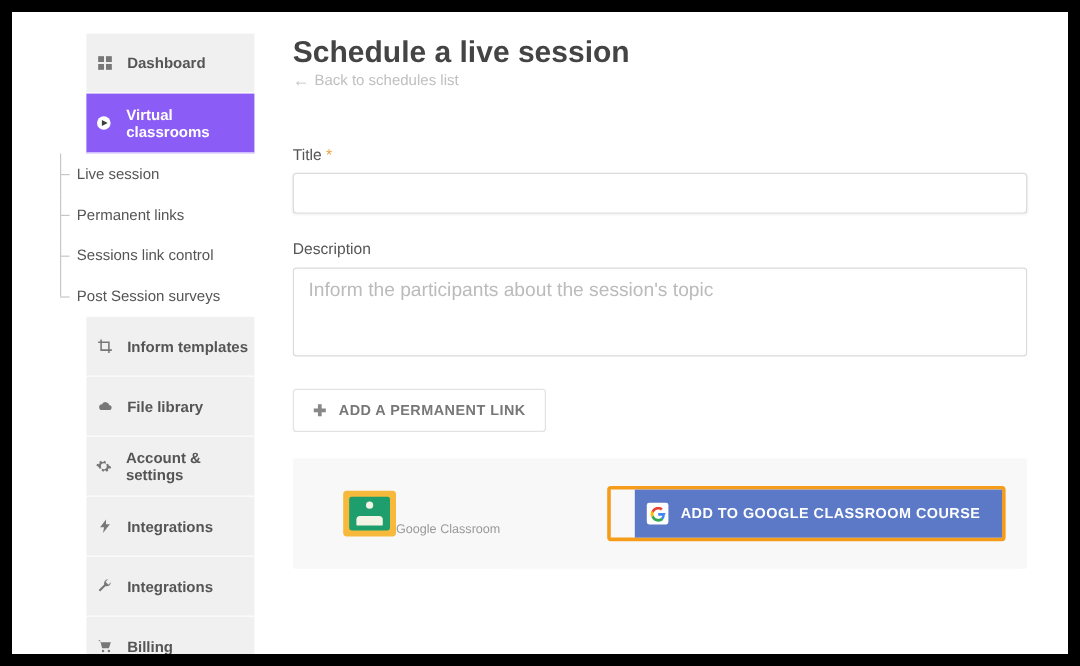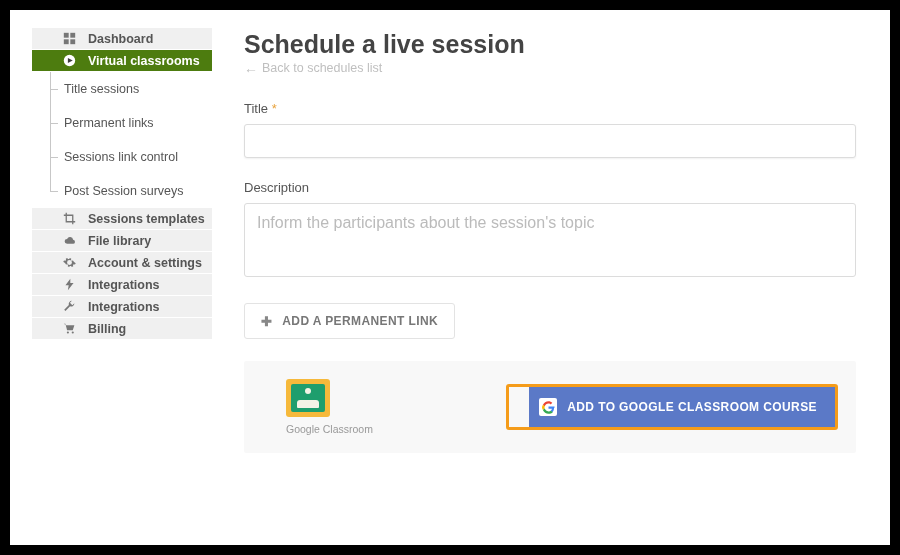--- a/index.html
+++ b/index.html
@@ -2,22 +2,22 @@
 <html><head>
 <meta charset="utf-8">
 <style>
   * { box-sizing: border-box; margin: 0; padding: 0; }
   html, body { width: 900px; height: 555px; font-family: Arial, Helvetica, sans-serif; background: #fff; }
   .frame { width: 900px; height: 555px; border: 10px solid #000; background: #fff; overflow: hidden; position: relative; }
   .inner { display: flex; width: 100%; height: 100%; padding: 18px 22px 0 22px; }
 
   
   .sidebar { width: 180px; flex: 0 0 180px; }
-  .nav-item { display: flex; align-items: center; height: 22px; background: #f0f0f0; border-bottom: 1px solid #fff; padding-left: 28px; cursor: pointer; }
-  .nav-item.active { background: #4d7c0f; color: #fff; }
+  .nav-item { display: flex; align-items: center; height: 50px; background: #f0f0f0; border-bottom: 1px solid #fff; padding-left: 6px; cursor: pointer; margin-left: 40px; }
+  .nav-item.active { background: #8b5cf6; color: #fff; }
   .nav-item .icon { width: 18px; display: inline-flex; justify-content: center; color: #777; }
   .nav-item.active .icon { color: #fff; }
   .nav-item .label { font-size: 12.5px; font-weight: 700; color: #555; margin-left: 10px; }
   .nav-item.active .label { color: #fff; }
 
   .subnav { background: transparent; padding-left: 18px; position: relative; }
   .sub-item { display: flex; align-items: center; height: 34px; cursor: pointer; position: relative; }
   .sub-item::before {
     content: ""; position: absolute; left: 0; top: 0; bottom: 0; border-left: 1px solid #c7c7c7;
   }
@@ -26,21 +26,21 @@
   }
   .sub-item:last-child::before { bottom: 50%; }
   .sub-item .sublabel { font-size: 12.5px; color: #555; margin-left: 14px; }
   .sub-item.current .sublabel { font-weight: 700; text-decoration: underline; color: #333; }
 
   
   .main { flex: 1; padding: 0 12px 0 32px; overflow: hidden; }
   h1.page-title { font-size: 25px; font-weight: 700; color: #444; margin-top: 2px; }
   .backlink { color: #bfbfbf; font-size: 12.5px; display: inline-flex; align-items: center; cursor: pointer; }
   .backlink .arrow { margin-right: 4px; font-size: 14px; }
-  .field { margin-top: 24px; }
+  .field { margin-top: 44px; }
   .field-label { font-size: 13px; color: #555; display: block; margin-bottom: 8px; }
   .req { color: #e8a33d; }
   .text-input {
     width: 100%; height: 34px; border: 1px solid #dcdcdc; border-radius: 3px;
     box-shadow: 0 1px 2px rgba(0,0,0,0.06); padding: 0 10px; font-size: 13px;
   }
   .textarea {
     width: 100%; height: 74px; border: 1px solid #dcdcdc; border-radius: 3px;
     padding: 10px 12px; font-size: 16px; color: #bbb; resize: none; font-family: inherit;
   }
@@ -50,21 +50,21 @@
     margin-top: 22px; display: inline-flex; align-items: center; height: 36px;
     border: 1px solid #e3e3e3; border-radius: 3px; background: #fff; padding: 0 16px;
     font-size: 12px; font-weight: 700; color: #777; letter-spacing: 0.4px; cursor: pointer;
   }
   .perm-link-btn .plus { margin-right: 10px; color: #888; font-size: 13px; }
 
   .gc-panel {
     margin-top: 22px; background: #f8f8f8; border-radius: 2px; height: 92px;
     display: flex; align-items: center; justify-content: space-between; padding: 0 18px 0 42px;
   }
-  .gc-left { display: flex; flex-direction: column; align-items: flex-start; }
+  .gc-left { display: flex; align-items: flex-end; }
   .gc-logo { width: 44px; height: 38px; background: #f6b93b; border-radius: 3px; display: flex; align-items: center; justify-content: center; position: relative; }
   .gc-logo-inner { width: 34px; height: 28px; background: #1e9e6d; border-radius: 2px; display: flex; align-items: flex-end; justify-content: center; position: relative; }
   .gc-logo-inner::before { content:""; position:absolute; top:4px; width:6px; height:6px; background:#f3f3e6; border-radius:50%; }
   .gc-logo-inner::after { content:""; position:absolute; bottom:4px; width:22px; height:8px; background:#f3f3e6; border-radius:3px 3px 1px 1px; }
   .gc-caption { font-size: 10.5px; color: #999; margin-top: 6px; }
 
   .gc-btn-wrap { border: 3px solid #f59c1a; border-radius: 3px; }
   .gc-btn {
     display: inline-flex; align-items: center; height: 40px; background: #5b79c7;
     color: #fff; font-size: 12px; font-weight: 700; letter-spacing: 0.4px;
@@ -104,41 +104,41 @@
           <svg viewBox="0 0 16 16" fill="currentColor">
               <circle cx="8" cy="8" r="7"></circle>
               <polygon points="6,5 12,8 6,11" fill="#3d3d3d"></polygon>
             </svg>
         </span>
         <span class="label">Virtual classrooms</span>
       </div>
 
       <div class="subnav">
         <div class="sub-item">
-          <span class="sublabel">Title sessions</span>
+          <span class="sublabel">Live session</span>
         </div>
         <div class="sub-item">
           <span class="sublabel">Permanent links</span>
         </div>
         <div class="sub-item">
           <span class="sublabel">Sessions link control</span>
         </div>
         <div class="sub-item">
           <span class="sublabel">Post Session surveys</span>
         </div>
       </div>
 
       <div class="nav-item">
         <span class="icon">
           <svg viewBox="0 0 16 16" fill="none" stroke="currentColor" stroke-width="1.6">
               <path d="M4 1v11h11"></path>
               <path d="M1 4h11v11"></path>
             </svg>
         </span>
-        <span class="label">Sessions templates</span>
+        <span class="label">Inform templates</span>
       </div>
 
       <div class="nav-item">
         <span class="icon">
           <svg viewBox="0 0 16 16" fill="currentColor">
               <path d="M12 12H5a3 3 0 010-6 4 4 0 017.5 1A2.5 2.5 0 0112 12z"></path>
             </svg>
         </span>
         <span class="label">File library</span>
       </div>

